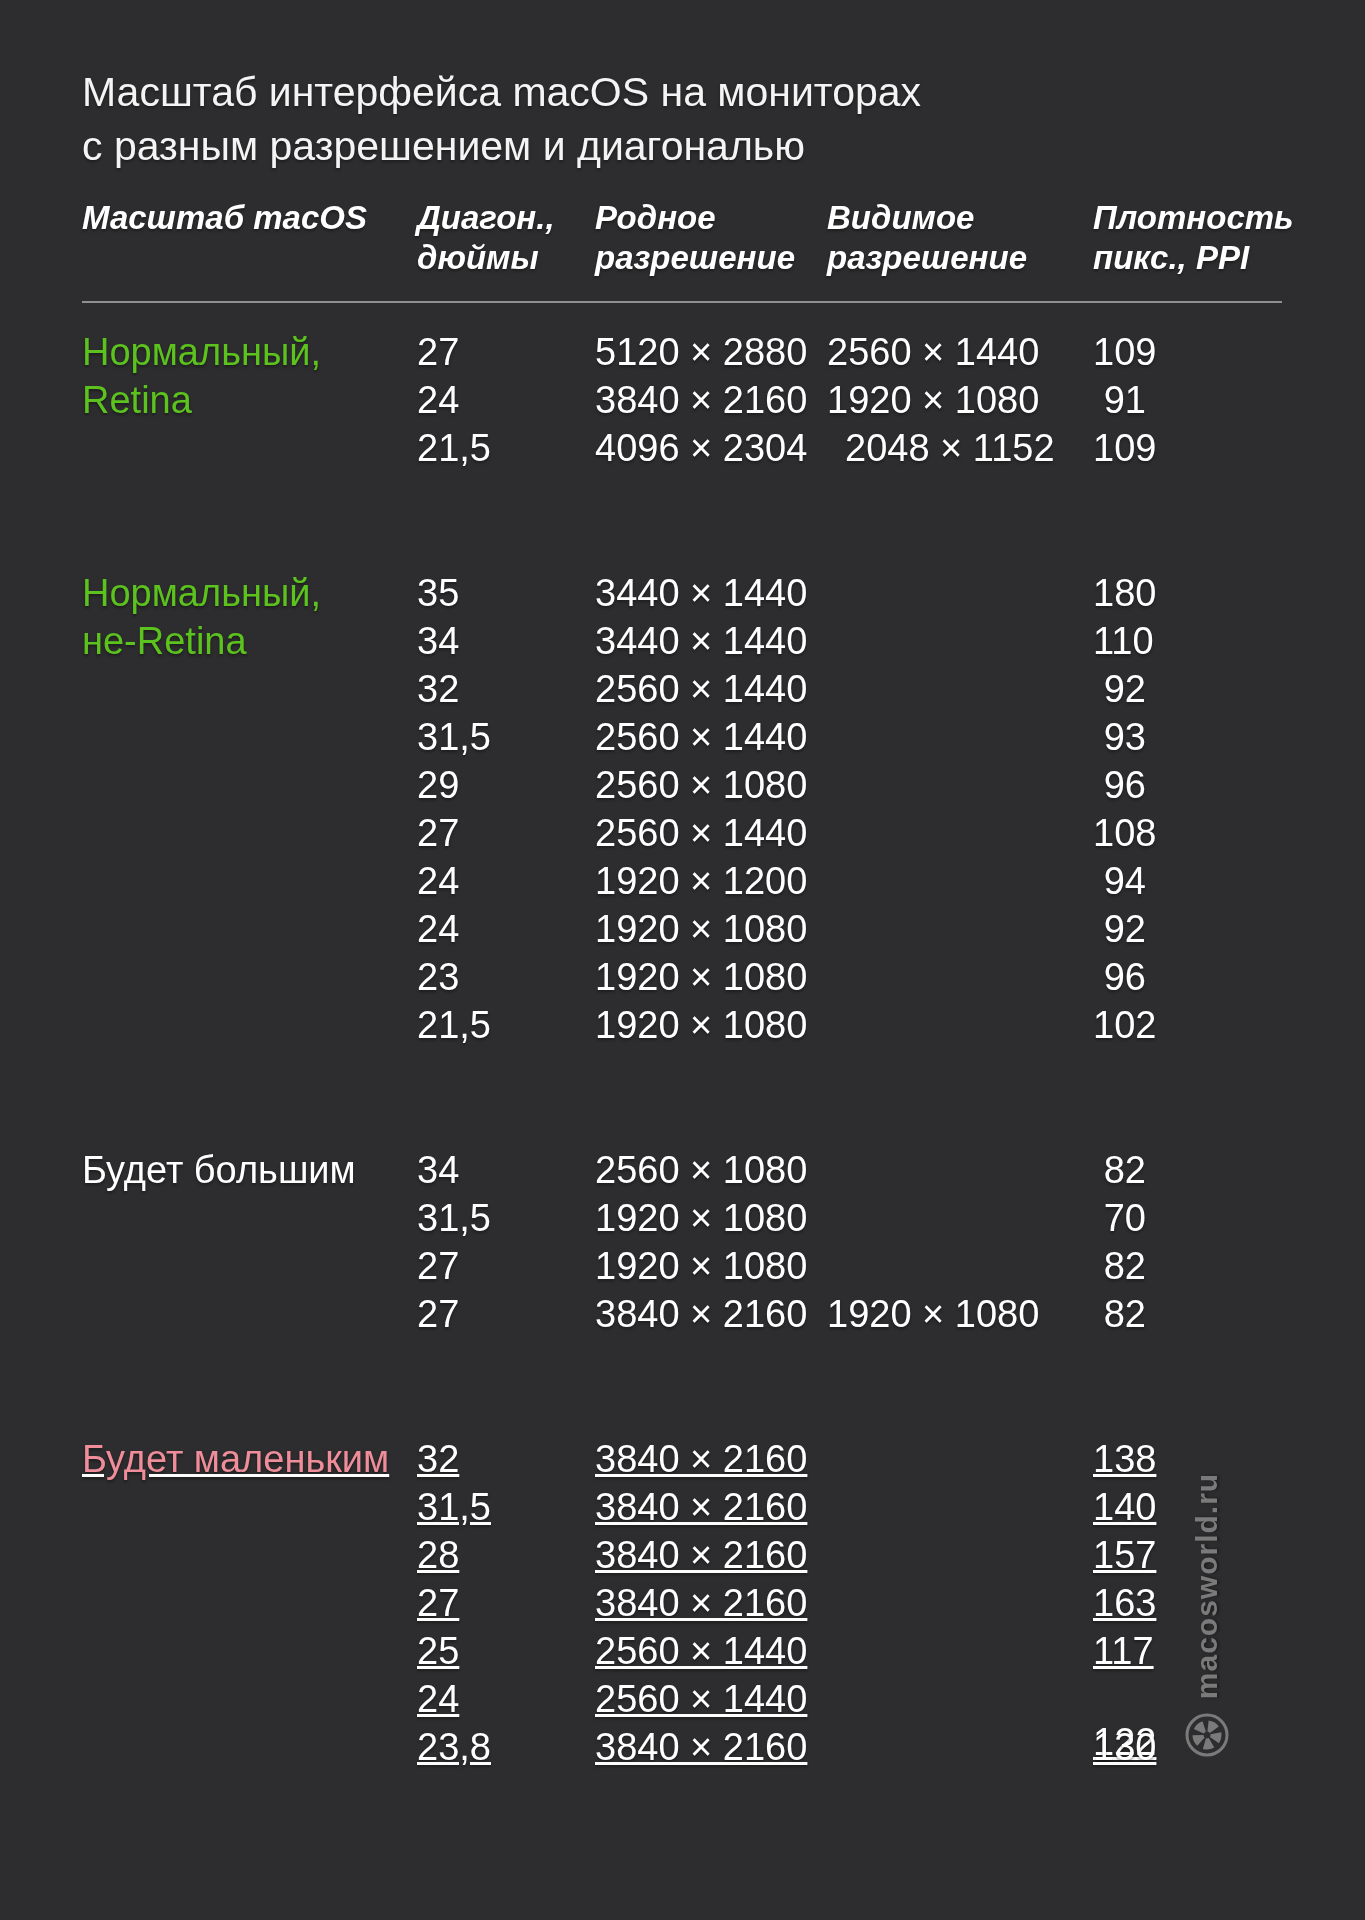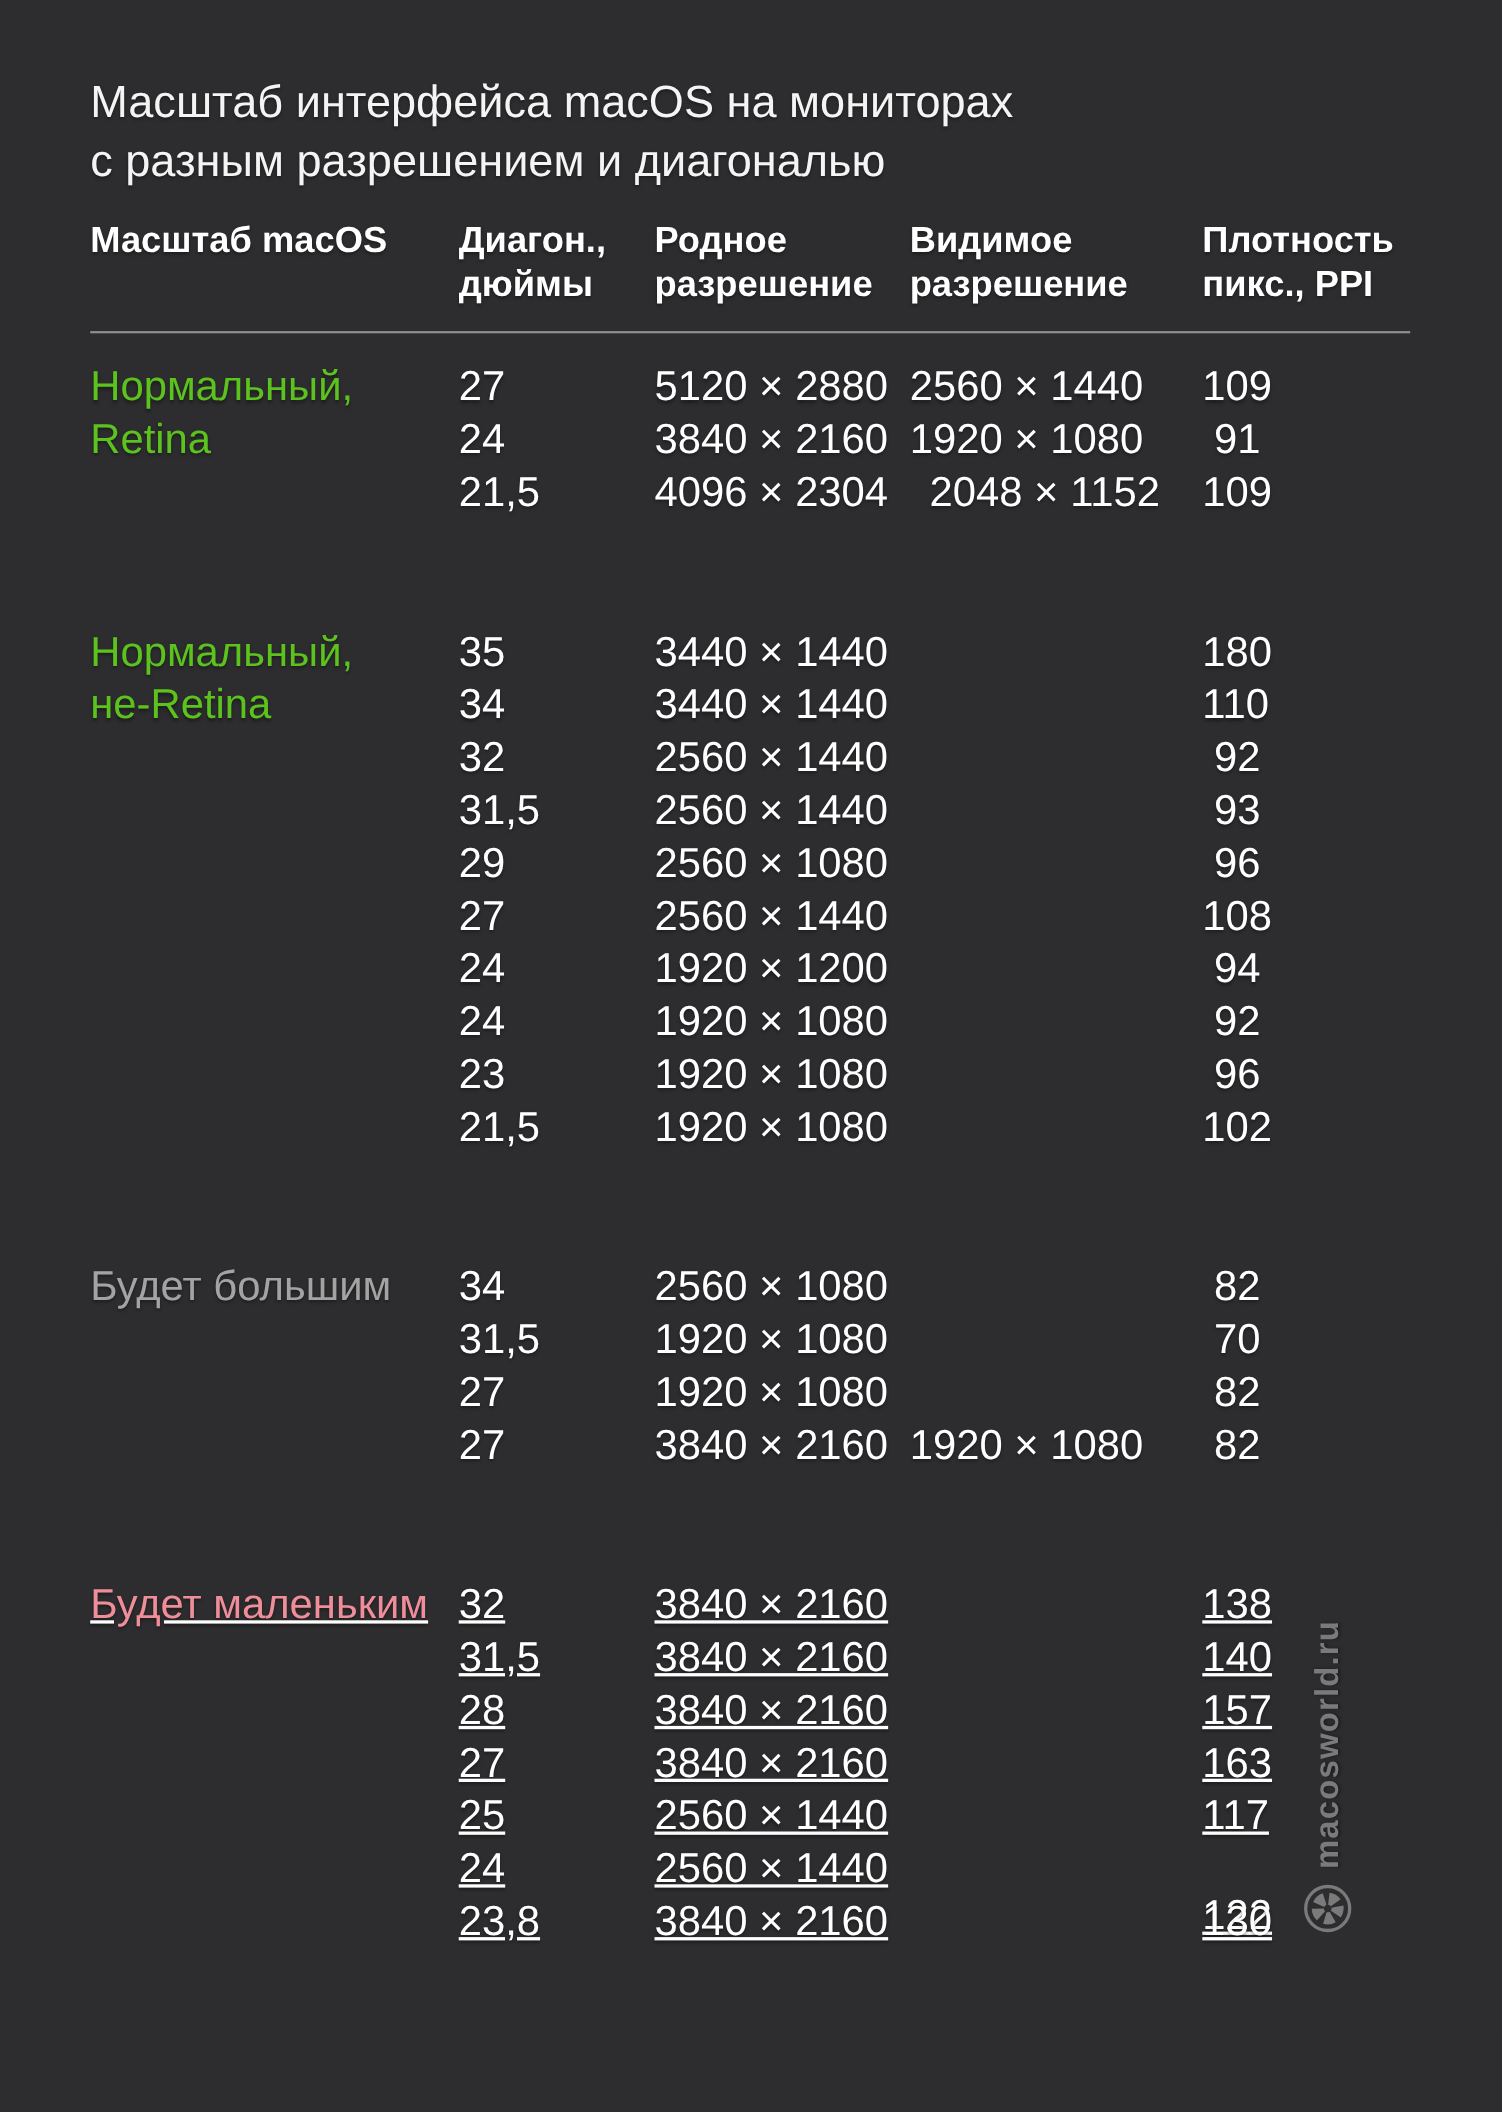--- a/index.html
+++ b/index.html
@@ -14,21 +14,21 @@
   
   .title{
     position:absolute;left:82px;top:38px;
     font-size:41px;line-height:54px;font-weight:400;color:#f4f4f4;
   }
   .title span{display:block;}
 
   
   .header-row{
     position:absolute;left:82px;top:198px;width:1200px;
-    display:grid;grid-template-columns:335px 178px 232px 266px 189px;
+    display:grid;grid-template-columns:335px 178px 232px 266px 189px;font-style:italic;
   }
   .header-cell{font-weight:700;font-size:33px;line-height:40px;color:#ffffff;}
   .header-cell span{display:block;}
 
   .rule{
     position:absolute;left:82px;top:301px;width:1200px;height:2px;
     background:#8f8f8f;
   }
 
   
@@ -169,21 +169,21 @@
   <div class="cell cell-visible shadowed" style="grid-row: 9;"></div>
   <div class="cell cell-ppi shadowed" style="grid-row: 9;">96</div>
 
   <div class="cell cell-diagonal shadowed" style="grid-row: 10;">21,5</div>
   <div class="cell cell-native shadowed" style="grid-row: 10;">1920 × 1080</div>
   <div class="cell cell-visible shadowed" style="grid-row: 10;"></div>
   <div class="cell cell-ppi shadowed" style="grid-row: 10;">102</div>
 </section>
 
   <section class="group">
-    <div class="group-label shadowed" style="color: #a3a3a3; grid-row: 1 / span 4;">
+    <div class="group-label shadowed" style="color: #ffffff; grid-row: 1 / span 4;">
       <span class="label-line1">Будет большим</span>
 
     </div>
 
   <div class="cell cell-diagonal shadowed" style="grid-row: 1;">34</div>
   <div class="cell cell-native shadowed" style="grid-row: 1;">2560 × 1080</div>
   <div class="cell cell-visible shadowed" style="grid-row: 1;"></div>
   <div class="cell cell-ppi shadowed" style="grid-row: 1;">82</div>
 
   <div class="cell cell-diagonal shadowed" style="grid-row: 2;">31,5</div>

